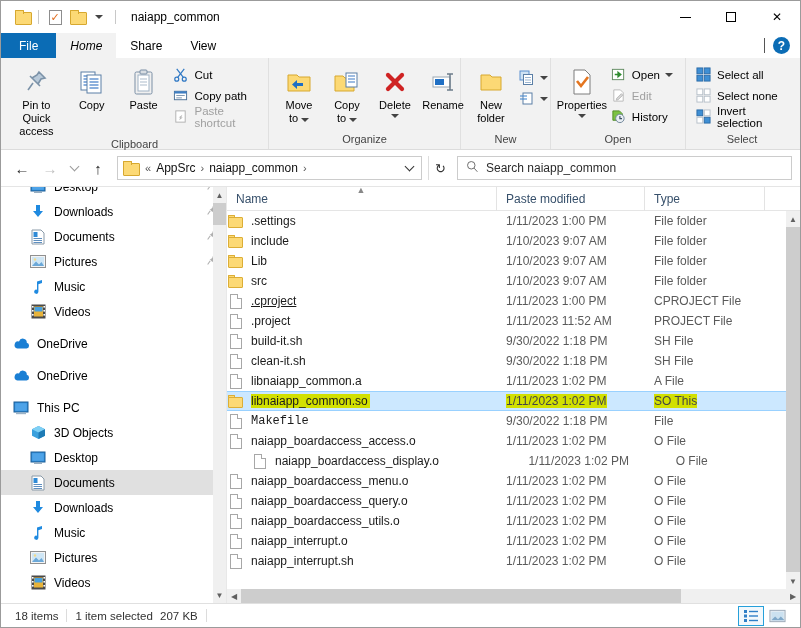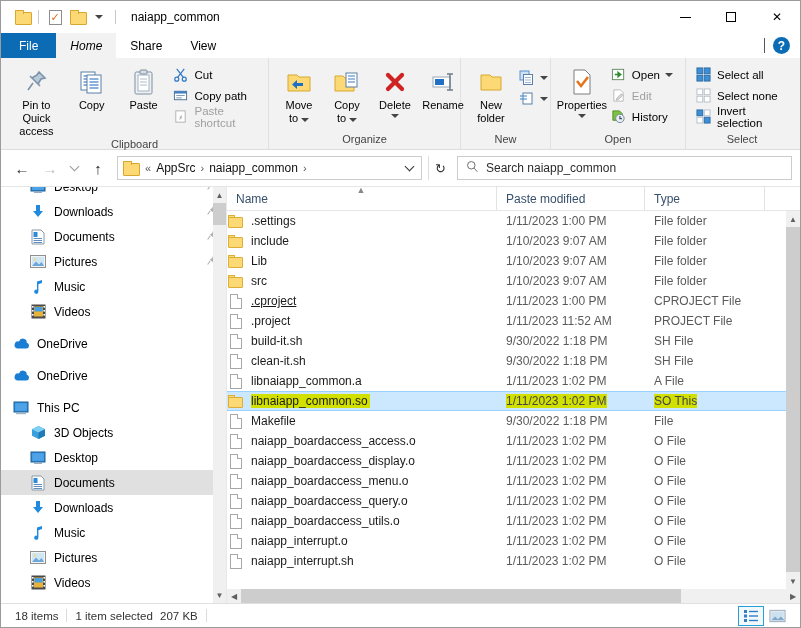--- a/index.html
+++ b/index.html
@@ -1057,21 +1057,21 @@
                       <i></i>
                     </span>
                   </span>
                 </span>
                 <span class="hl-name">libnaiapp_common.so</span>
               </div>
               <div class="cell-date" style="width: 148px;"><span class="hl">1/11/2023 1:02 PM</span></div>
               <div class="cell-type" style="width: 120px;"><span class="hl">SO This</span></div>
             </div>
             <div class="frow">
-              <div class="cell-name" style="width: 270px;">
+              <div class="cell-name" style="width: 270px; font-family: Liberation Mono, monospace;">
                 <span class="fico">
                   <span style="display: inline-flex; align-items: center;">
                     <span class="file-ico"></span>
                   </span>
                 </span>
                 <span>Makefile</span>
               </div>
               <div class="cell-date" style="width: 148px;"><span>9/30/2022 1:18 PM</span></div>
               <div class="cell-type" style="width: 120px;"><span>File</span></div>
             </div>
@@ -1081,21 +1081,21 @@
                   <span style="display: inline-flex; align-items: center;">
                     <span class="file-ico"></span>
                   </span>
                 </span>
                 <span>naiapp_boardaccess_access.o</span>
               </div>
               <div class="cell-date" style="width: 148px;"><span>1/11/2023 1:02 PM</span></div>
               <div class="cell-type" style="width: 120px;"><span>O File</span></div>
             </div>
             <div class="frow">
-              <div class="cell-name" style="width: 270px;">
+              <div class="cell-name" style="width: 270px; margin-left: 24px;">
                 <span class="fico">
                   <span style="display: inline-flex; align-items: center;">
                     <span class="file-ico"></span>
                   </span>
                 </span>
                 <span>naiapp_boardaccess_display.o</span>
               </div>
               <div class="cell-date" style="width: 148px;"><span>1/11/2023 1:02 PM</span></div>
               <div class="cell-type" style="width: 120px;"><span>O File</span></div>
             </div>

